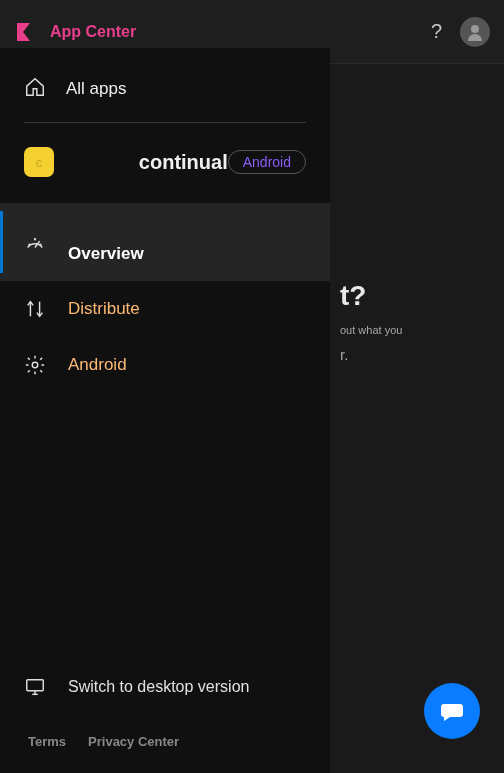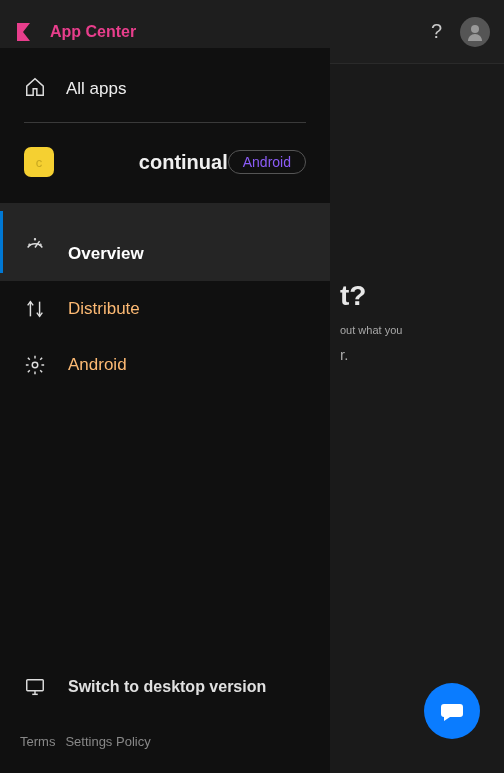--- a/index.html
+++ b/index.html
@@ -164,28 +164,28 @@
     }
     .nav-item .icon { width: 22px; margin-right: 22px; display: flex; justify-content: center; }
     .nav-item .label { font-size: 17px; color: #fdba74; }
     .nav-item.active .label { font-weight: 700; color: #fff; margin-top: 24px; }
     .sidebar-spacer { flex: 1; }
     .switch-row {
       display: flex;
       align-items: center;
       padding: 16px 24px;
       cursor: pointer;
-      font-weight: bold;
     }
     .switch-row .icon { width: 22px; margin-right: 22px; display: flex; }
     .switch-row .label { font-size: 16px; color: #e0e0e0; }
     .footer-links {
-      padding: 20px 20px 24px;
-      display: flex;
-      gap: 10px;
+      padding: 20px 28px 24px;
+      display: flex;
+      gap: 22px;
+      font-weight: bold;
     }
     .footer-links span {
       font-size: 13px;
       color: #888;
       cursor: pointer;
     }
     .chat-fab {
       position: absolute;
       right: 24px;
       bottom: 34px;
@@ -287,21 +287,21 @@
           <rect x="3" y="4" width="18" height="12" rx="1"></rect>
           <line x1="9" y1="20" x2="15" y2="20"></line>
           <line x1="12" y1="16" x2="12" y2="20"></line>
         </svg>
     </span>
     <span class="label">Switch to desktop version</span>
   </div>
 
   <div class="footer-links">
     <span>Terms</span>
-    <span>Settings Policy</span>
+    <span>Privacy Center</span>
   </div>
 </div>
 
 <div class="chat-fab">
   <svg width="28" height="28" viewBox="0 0 28 28">
     <path d="M6 7 h16 a3 3 0 0 1 3 3 v7 a3 3 0 0 1 -3 3 h-10 l-6 4 v-4 a3 3 0 0 1 -3 -3 v-7 a3 3 0 0 1 3 -3 z" fill="#fff"></path>
   </svg>
 </div>
 
 </body></html>

